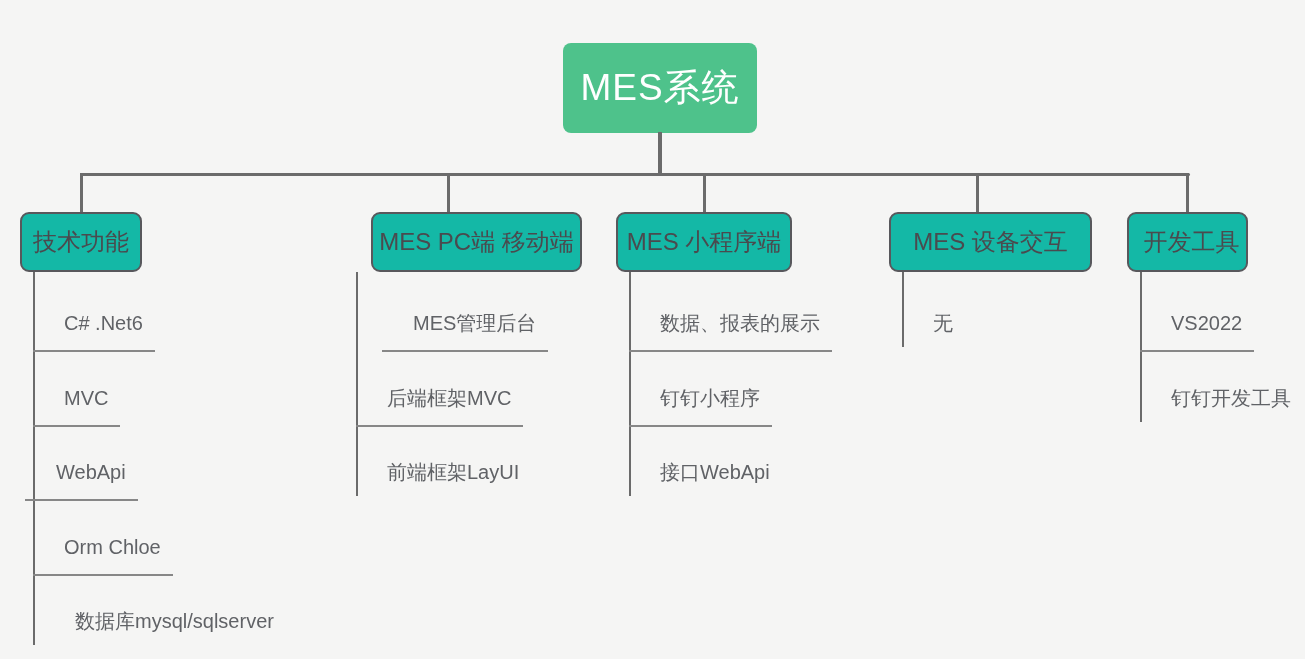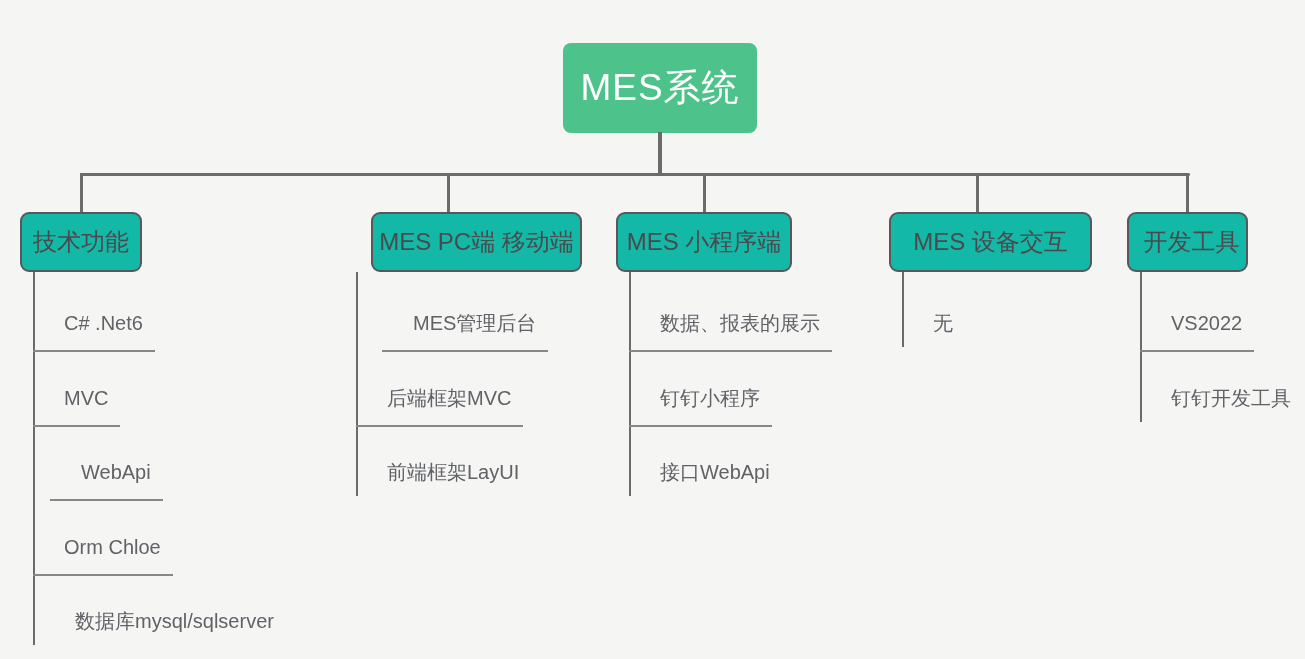--- a/index.html
+++ b/index.html
@@ -61,21 +61,21 @@
 <div id="canvas" style="--bg: #f5f5f4; --root-bg: #4ec28b; --root-text: #ffffff; --line: #6b6b6b; --box-border: #58585c; --box-text: #4a4a4e; --child-text: #606266; --underline: #878787;">
   <div class="root-node">MES系统</div>
   <div class="line root-trunk"></div>
   <div class="line h-bar"></div>
   <div id="branches">
       <div class="line drop" style="left: 79.5px;"></div>
       <div class="branch-box" style="left: 20px; width: 122px;">技术功能</div>
       <div class="line branch-trunk" style="left: 33px; height: 373px;"></div>
       <div class="child-item" style="left: 33px; top: 313px;">C# .Net6</div>
       <div class="child-item" style="left: 33px; top: 387.5px;">MVC</div>
-      <div class="child-item" style="left: 50px; top: 462px;">WebApi</div>
+      <div class="child-item" style="left: 25px; top: 462px;">WebApi</div>
       <div class="child-item" style="left: 33px; top: 536.5px;">Orm Chloe</div>
       <div class="child-item no-line" style="left: 44px; top: 611px;">数据库mysql/sqlserver</div>
       <div class="line drop" style="left: 447px;"></div>
       <div class="branch-box" style="left: 343px; width: 211px; margin-left: 28px;">MES PC端 移动端</div>
       <div class="line branch-trunk" style="left: 356px; height: 224px;"></div>
       <div class="child-item" style="left: 356px; top: 313px; margin-left: 26px;">MES管理后台</div>
       <div class="child-item" style="left: 356px; top: 387.5px;">后端框架MVC</div>
       <div class="child-item no-line" style="left: 356px; top: 462px;">前端框架LayUI</div>
       <div class="line drop" style="left: 702.5px;"></div>
       <div class="branch-box" style="left: 616px; width: 176px;">MES 小程序端</div>

